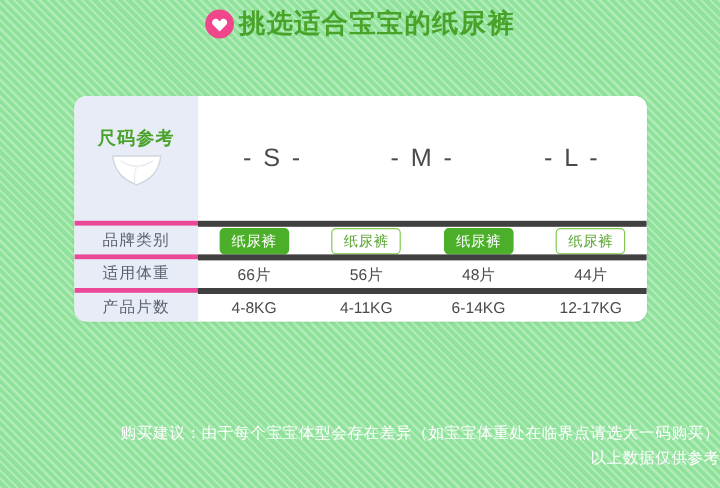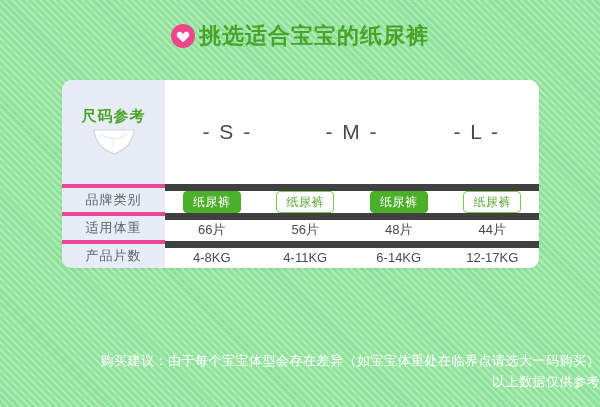--- a/index.html
+++ b/index.html
@@ -24,21 +24,21 @@
       rgba(255,255,255,0.00) 2px,
       rgba(255,255,255,0.00) 5px
     );
     box-sizing: border-box;
   }
 
   
   .title-bar {
     position: absolute;
     left: 0;
-    top: 18px;
+    top: 2px;
     width: 600px;
     height: 36px;
     display: flex;
     align-items: center;
     justify-content: center;
     gap: 4px;
   }
   .heart-badge {
     width: 24px;
     height: 24px;
@@ -131,21 +131,21 @@
     text-align: center;
     font-size: 21px;
     color: #4a4a4a;
     letter-spacing: 2px;
     white-space: nowrap;
   }
   .data-row {
     flex: 1 1 0;
     display: flex;
     align-items: center;
-    border-top: 7px solid #404040;
+    border-top: 5px solid #404040;
   }
   .data-cell {
     flex: 1 1 0;
     display: flex;
     align-items: center;
     justify-content: center;
     font-size: 13px;
     color: #4a4a4a;
     white-space: nowrap;
   }

